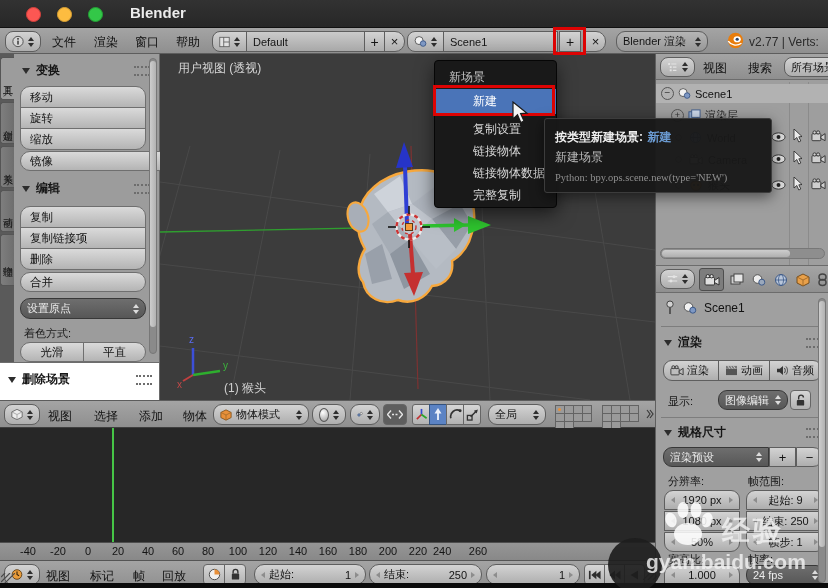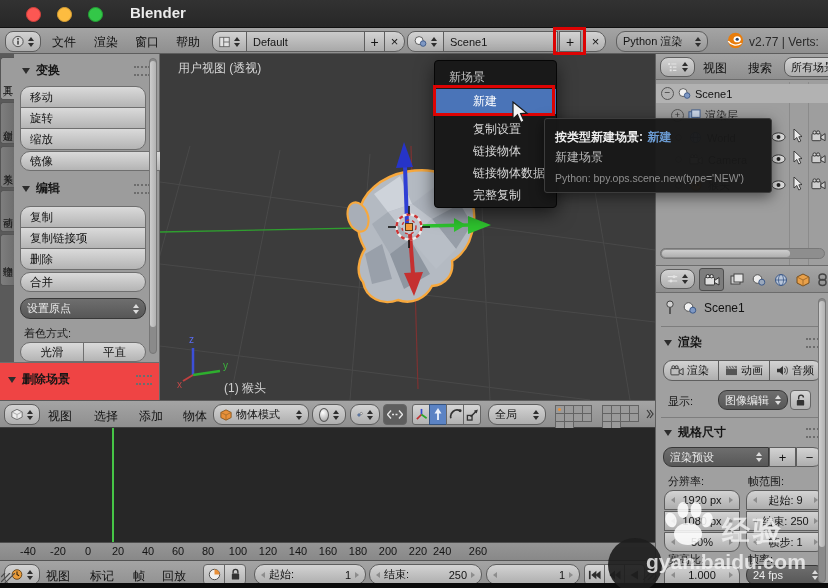--- a/index.html
+++ b/index.html
@@ -120,21 +120,21 @@
       <span>Scene1</span>
     </div>
     <div class="a cap sq0" style="left:559px;top:3px;width:22px;height:21px;justify-content:center;font-size:14px">
       <span>+</span>
     </div>
     <div class="a cap sqR" style="left:585px;top:3px;width:21px;height:21px;justify-content:center;font-size:13px">
       <span>×</span>
     </div>
 
     <div class="a cap" style="left:616px;top:3px;width:92px;height:21px;border-radius:9px;background:linear-gradient(#b5b5b5,#979797)">
-      <span>Python 渲染</span>
+      <span>Blender 渲染</span>
       <span class="ud">
           <i class="u"></i>
           <i class="d"></i>
         </span>
     </div>
     <svg class="a" style="left:727px;top:4px" width="17" height="17" viewBox="0 0 16 16">
         <circle cx="8" cy="8" r="7.2" fill="#e87d0d"></circle>
         <ellipse cx="9.6" cy="6.8" rx="3.4" ry="2.9" fill="#fff"></ellipse>
         <circle cx="9.6" cy="6.8" r="1.5" fill="#25436e"></circle>
         <path d="M1.2 8.6 C3.6 12.4 9 13.6 13.6 10.6" stroke="#fff" stroke-width="1.3" fill="none"></path>
@@ -203,21 +203,21 @@
       </div>
     <div class="a tbtn" style="left:69px;top:288px;width:63px;border-radius:0 10px 10px 0;justify-content:center">
         <span>平直</span>
       </div>
 
     <div class="a" style="left:135px;top:4px;width:8px;height:296px;background:#8a8a8a;border-radius:4px;border:1px solid #777">
       <div class="a" style="left:0;top:2px;width:6px;height:266px;background:linear-gradient(90deg,#cdcdcd,#b2b2b2);border-radius:4px"></div>
     </div>
   </div>
 
-  <div class="a" style="left:0;top:362px;width:160px;height:38px;background:#ef4444;border-top:1px solid #6d6d6d;border-right:1px solid #6a6a6a">
+  <div class="a" style="left:0;top:362px;width:160px;height:38px;background:#ffffff;border-top:1px solid #6d6d6d;border-right:1px solid #6a6a6a">
     <div class="a ph" style="left:8px;top:8px;width:144px">
       <span class="tri"></span>
       <span>删除场景</span>
       <span class="grip"></span>
     </div>
   </div>
 
   <div class="a" style="left:160px;top:54px;width:495px;height:346px;background:#3c3c3c">
     <svg width="495" height="346" viewBox="0 0 495 346" style="position:absolute;left:0;top:0">
 
@@ -803,21 +803,21 @@
     <span class="a pmi" style="left:38px;top:104px;width:82px;overflow:hidden;white-space:nowrap">链接物体数据</span>
     <span class="a pmi" style="left:38px;top:126px">完整复制</span>
   </div>
 
   <div class="a tipbox" style="left:544px;top:118px;width:228px;height:75px;z-index:55">
     <div class="a" style="left:10px;top:8px;white-space:nowrap">
       <span style="color:#ededed;font-size:12px;font-weight:bold">按类型新建场景:</span>
       <span style="color:#6b9bd2;font-size:12px;font-weight:bold">新建</span>
     </div>
     <span class="a" style="left:10px;top:30px;color:#b8b8b8;font-size:12px">新建场景</span>
-    <span class="a" style="left:10px;top:53px;color:#8f8f8f;font-size:10.5px;font-family:Liberation Sans, sans-serif;white-space:nowrap">Python: bpy.ops.scene.new(type='NEW')</span>
+    <span class="a" style="left:10px;top:53px;color:#8f8f8f;font-size:10.5px;font-family:Liberation Serif, serif;white-space:nowrap">Python: bpy.ops.scene.new(type='NEW')</span>
   </div>
 
   <div class="a redbox" style="left:553px;top:27px;width:33px;height:28px;z-index:58"></div>
   <div class="a redbox" style="left:433px;top:85px;width:122px;height:31px;z-index:58"></div>
 
   <svg class="a" style="left:512px;top:101px;z-index:62" width="17" height="24" viewBox="0 0 17 24">
     <path d="M1 1 L1 18 L5.5 13.8 L8.8 21.5 L12 20 L8.6 12.6 L15 12.2 Z" fill="#f5f5f5" stroke="#1a1a1a" stroke-width="1.2"></path>
   </svg>
 
   <div class="a" style="left:600px;top:470px;width:228px;height:115px;z-index:70;pointer-events:none">

